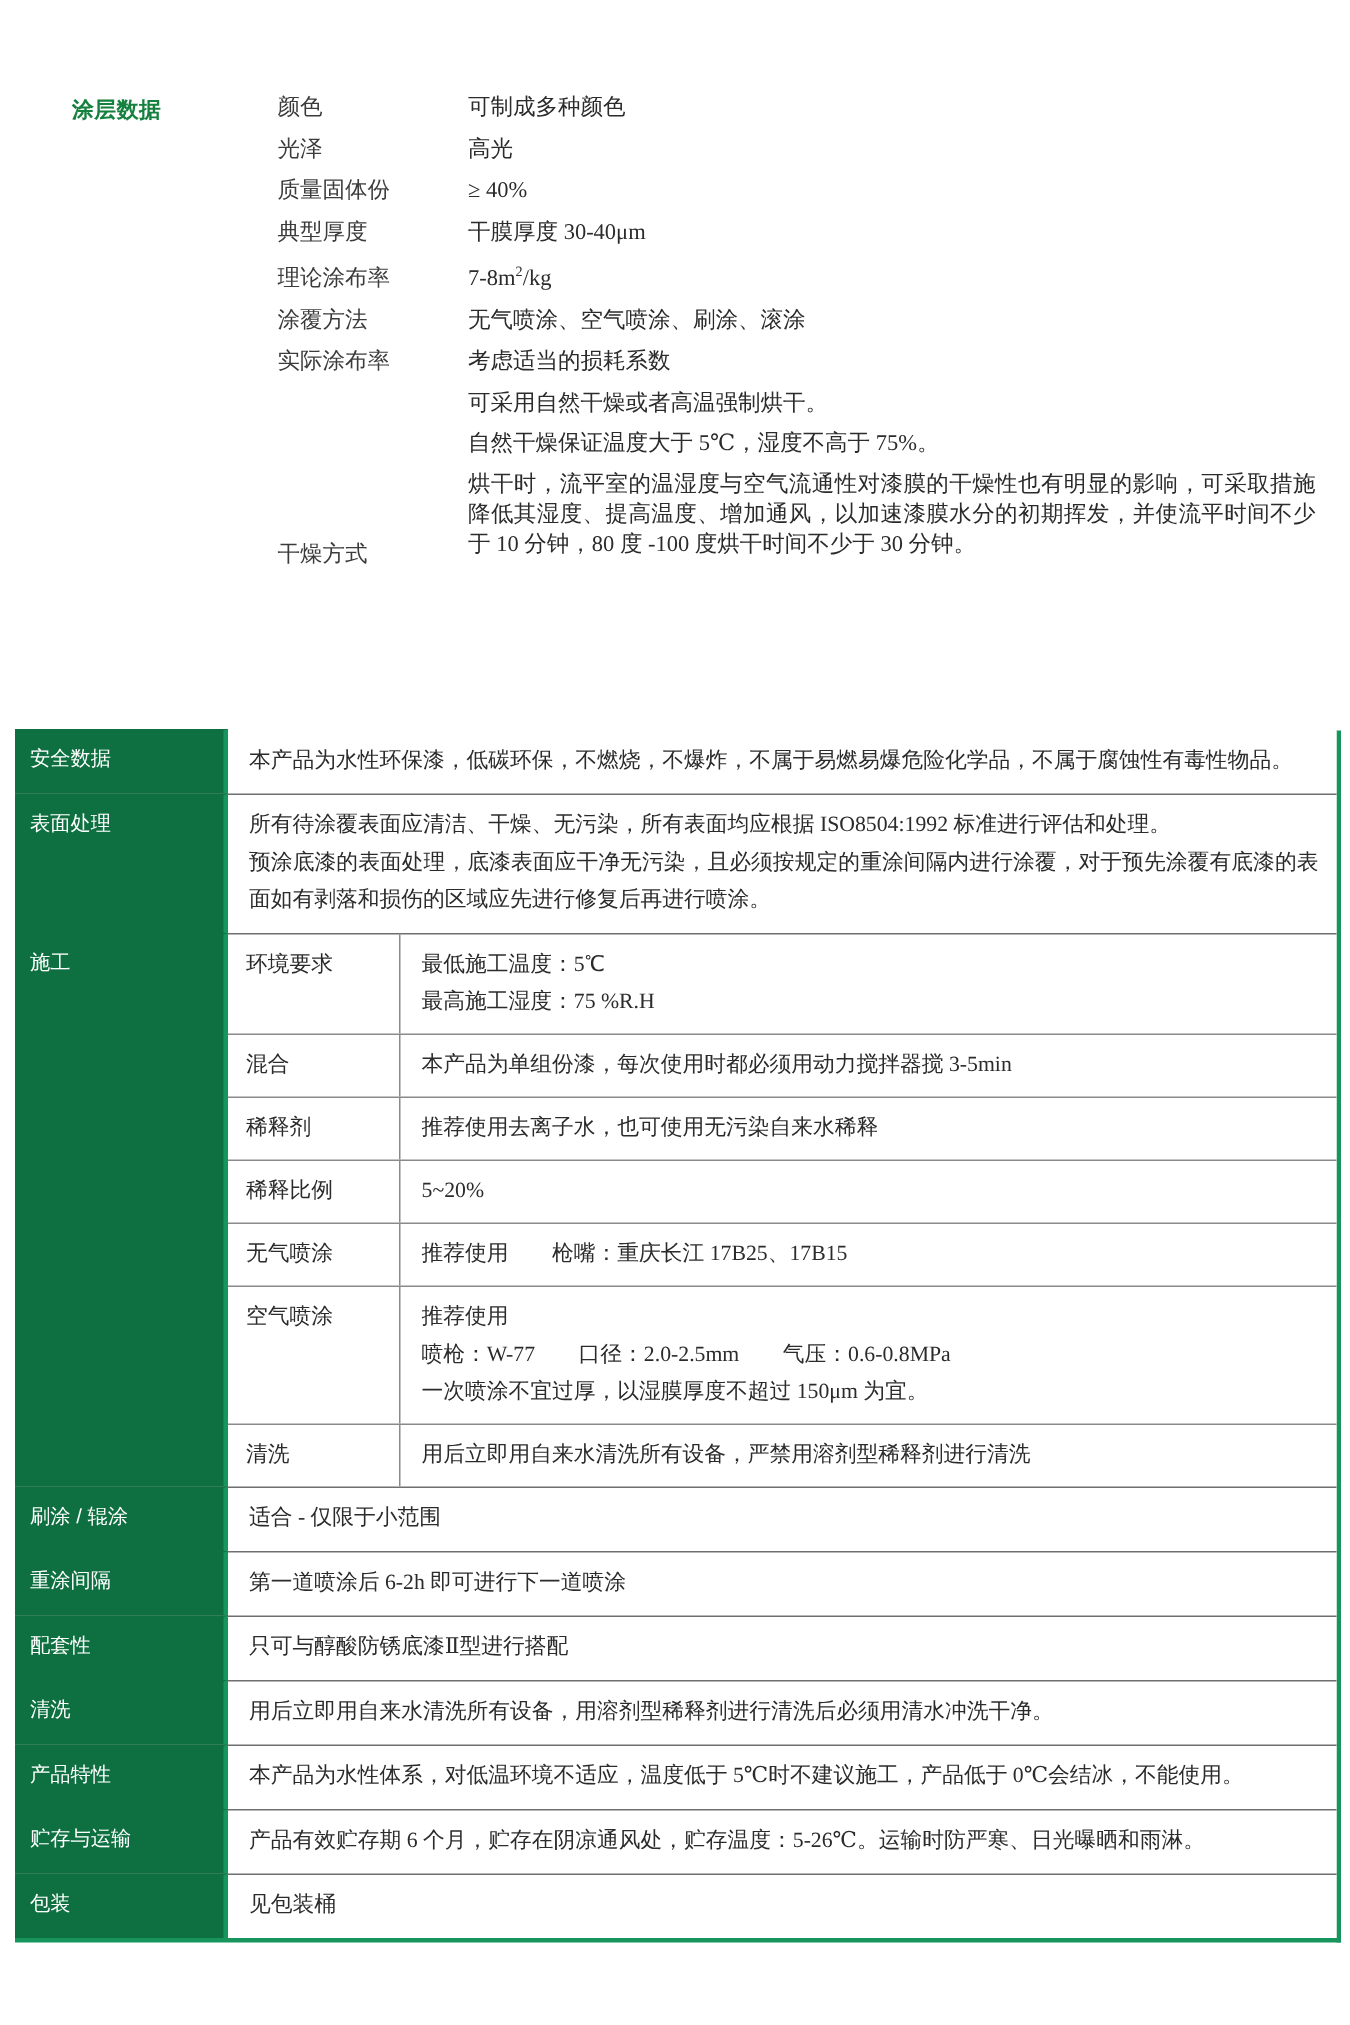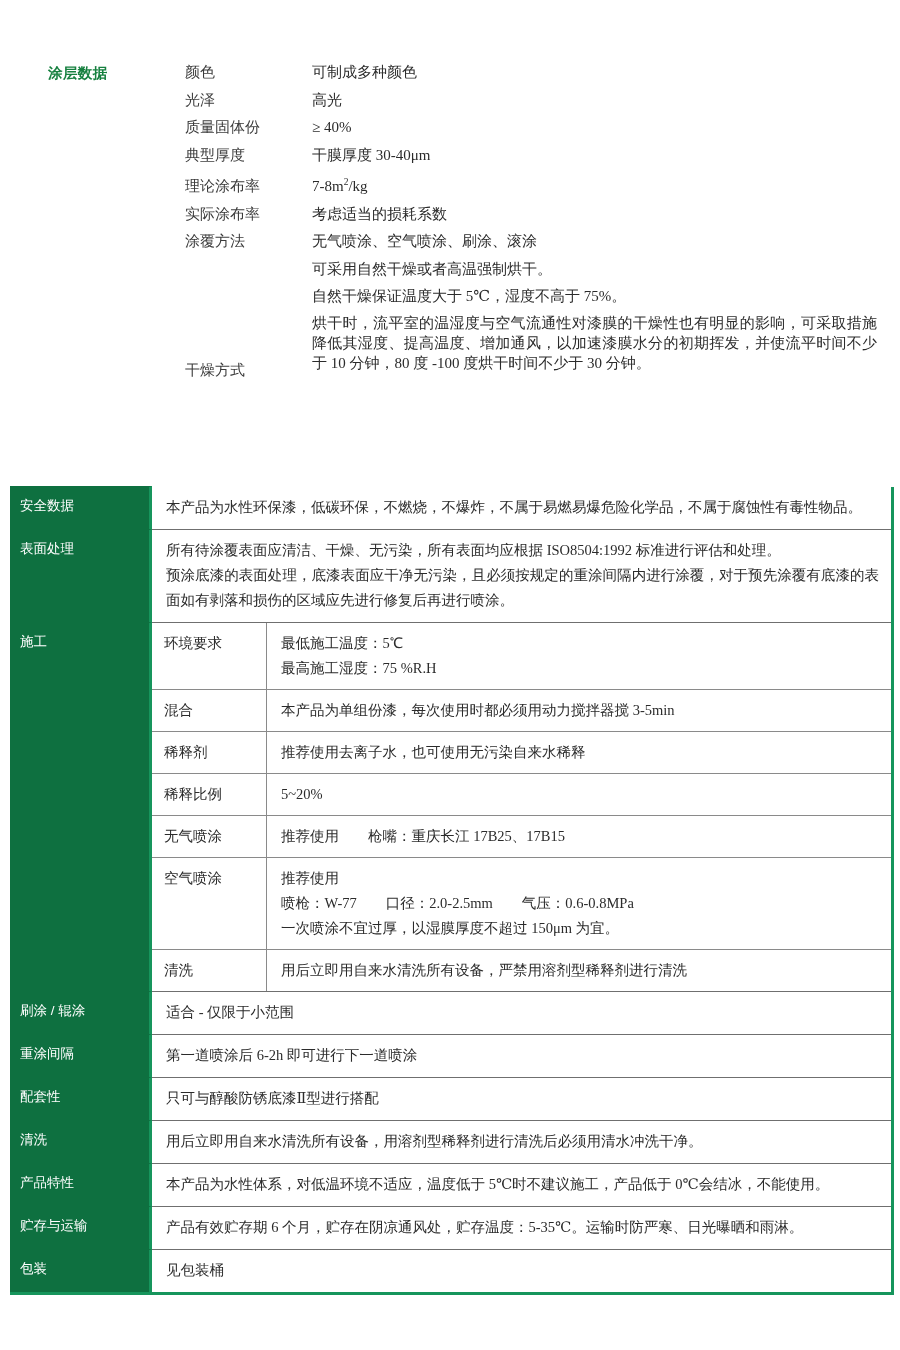--- a/index.html
+++ b/index.html
@@ -189,30 +189,30 @@
     </div>
 
     <div class="hdr-row">
       <div class="hdr-label">理论涂布率</div>
       <div class="hdr-value">
         <span class="ln"><span>7-8m</span><sup>2</sup><span>/kg</span></span>
       </div>
     </div>
 
     <div class="hdr-row">
+      <div class="hdr-label">涂覆方法</div>
+      <div class="hdr-value">
+        <span class="ln">无气喷涂、空气喷涂、刷涂、滚涂</span>
+      </div>
+    </div>
+
+    <div class="hdr-row">
       <div class="hdr-label">实际涂布率</div>
       <div class="hdr-value">
         <span class="ln">考虑适当的损耗系数</span>
-      </div>
-    </div>
-
-    <div class="hdr-row">
-      <div class="hdr-label">涂覆方法</div>
-      <div class="hdr-value">
-        <span class="ln">无气喷涂、空气喷涂、刷涂、滚涂</span>
       </div>
     </div>
 
     <div class="hdr-row">
       <div class="hdr-label">干燥方式</div>
       <div class="hdr-value">
         <span class="ln">可采用自然干燥或者高温强制烘干。</span>
         <span class="ln">自然干燥保证温度大于 5℃，湿度不高于 75%。</span>
         <span class="wrapln">烘干时，流平室的温湿度与空气流通性对漆膜的干燥性也有明显的影响，可采取措施降低其湿度、提高温度、增加通风，以加速漆膜水分的初期挥发，并使流平时间不少于 10 分钟，80 度 -100 度烘干时间不少于 30 分钟。</span>
       </div>
@@ -328,21 +328,21 @@
   <div class="trow">
     <div class="tlabel">产品特性</div>
     <div class="tbody">
       <p>本产品为水性体系，对低温环境不适应，温度低于 5℃时不建议施工，产品低于 0℃会结冰，不能使用。</p>
     </div>
   </div>
 
   <div class="trow">
     <div class="tlabel">贮存与运输</div>
     <div class="tbody">
-      <p>产品有效贮存期 6 个月，贮存在阴凉通风处，贮存温度：5-35℃。运输时防严寒、日光曝晒和雨淋。</p>
+      <p>产品有效贮存期 6 个月，贮存在阴凉通风处，贮存温度：5-26℃。运输时防严寒、日光曝晒和雨淋。</p>
     </div>
   </div>
 
   <div class="trow">
     <div class="tlabel">包装</div>
     <div class="tbody">
       <p>见包装桶</p>
     </div>
   </div>
 

